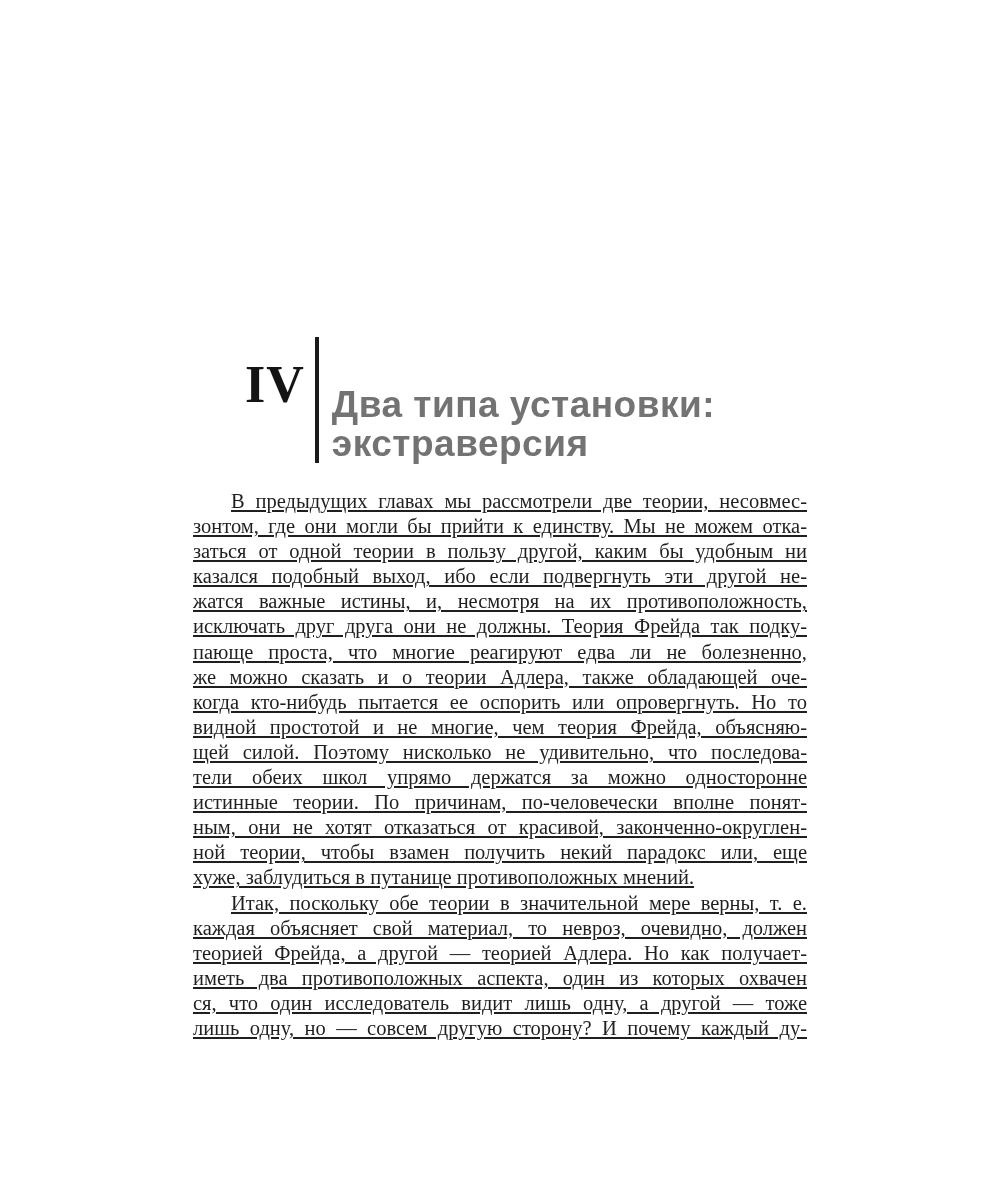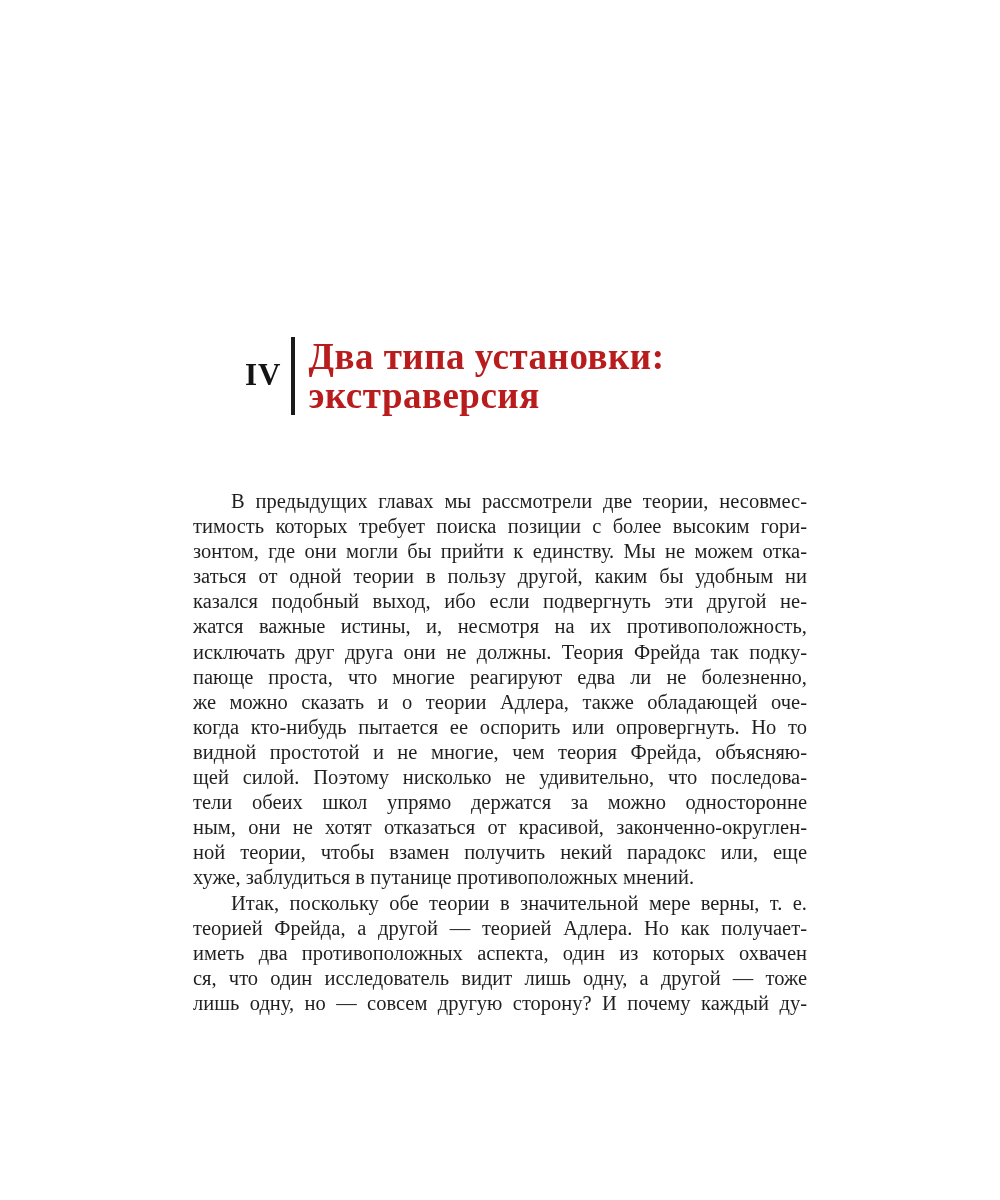--- a/index.html
+++ b/index.html
@@ -18,51 +18,52 @@
   .chapter-heading {
     position: absolute;
     left: 245px;
     top: 337px;
     display: flex;
     align-items: stretch;
   }
   .chapter-number {
     font-family: "Liberation Serif", "DejaVu Serif", serif;
     font-weight: bold;
-    font-size: 31px;
+    font-size: 52px;
     line-height: 1;
     color: #141414;
     padding-top: 22px;
     margin-right: 10px;
     letter-spacing: 1px;
   }
   .chapter-divider {
     width: 4px;
     background: #1a1a1a;
     margin-right: 13px;
   }
   .chapter-title {
-    font-family: Liberation Serif, serif;
+    font-family: Liberation Sans, sans-serif;
     font-weight: bold;
     font-size: 37px;
     line-height: 39px;
-    color: #b91c1c;
+    color: #737373;
     letter-spacing: 0.5px;
     white-space: nowrap;
+    margin-top: 48px;
   }
   .body-text {
     position: absolute;
     left: 193px;
     top: 489px;
     width: 614px;
     font-size: 20.5px;
     line-height: 25.1px;
     color: #1f1f1f;
   }
-  .paragraph { margin: 0; }
+  .paragraph { margin: 0; text-decoration: underline; }
   .line {
     text-align: justify;
     text-align-last: justify;
     -moz-text-align-last: justify;
   }
   .line.first-line {
     padding-left: 38px;
   }
   .line.flush-line {
     text-align-last: left;
@@ -79,38 +80,39 @@
     <div class="chapter-divider"></div>
     <div class="chapter-title">
       <div class="title-line">Два типа установки:</div>
       <div class="title-line">экстраверсия</div>
     </div>
   </div>
 
   <div class="body-text" id="body-text">
       <div class="paragraph">
         <div class="line first-line">В предыдущих главах мы рассмотрели две теории, несовмес-</div>
-        <div class="line">тимость которых требует поиска позиции с более высоким гори-</div>
         <div class="line">зонтом, где они могли бы прийти к единству. Мы не можем отка-</div>
         <div class="line">заться от одной теории в пользу другой, каким бы удобным ни</div>
         <div class="line">казался подобный выход, ибо если подвергнуть эти другой не-</div>
         <div class="line">жатся важные истины, и, несмотря на их противоположность,</div>
         <div class="line">исключать друг друга они не должны. Теория Фрейда так подку-</div>
         <div class="line">пающе проста, что многие реагируют едва ли не болезненно,</div>
         <div class="line">же можно сказать и о теории Адлера, также обладающей оче-</div>
         <div class="line">когда кто-нибудь пытается ее оспорить или опровергнуть. Но то</div>
         <div class="line">видной простотой и не многие, чем теория Фрейда, объясняю-</div>
         <div class="line">щей силой. Поэтому нисколько не удивительно, что последова-</div>
         <div class="line">тели обеих школ упрямо держатся за можно односторонне</div>
+        <div class="line">истинные теории. По причинам, по-человечески вполне понят-</div>
         <div class="line">ным, они не хотят отказаться от красивой, законченно-округлен-</div>
         <div class="line">ной теории, чтобы взамен получить некий парадокс или, еще</div>
         <div class="line flush-line">хуже, заблудиться в путанице противоположных мнений.</div>
       </div>
       <div class="paragraph">
         <div class="line first-line">Итак, поскольку обе теории в значительной мере верны, т. е.</div>
+        <div class="line">каждая объясняет свой материал, то невроз, очевидно, должен</div>
         <div class="line">теорией Фрейда, а другой — теорией Адлера. Но как получает-</div>
         <div class="line">иметь два противоположных аспекта, один из которых охвачен</div>
         <div class="line">ся, что один исследователь видит лишь одну, а другой — тоже</div>
         <div class="line">лишь одну, но — совсем другую сторону? И почему каждый ду-</div>
       </div>
     </div>
 
 </div>
 
 </body></html>

